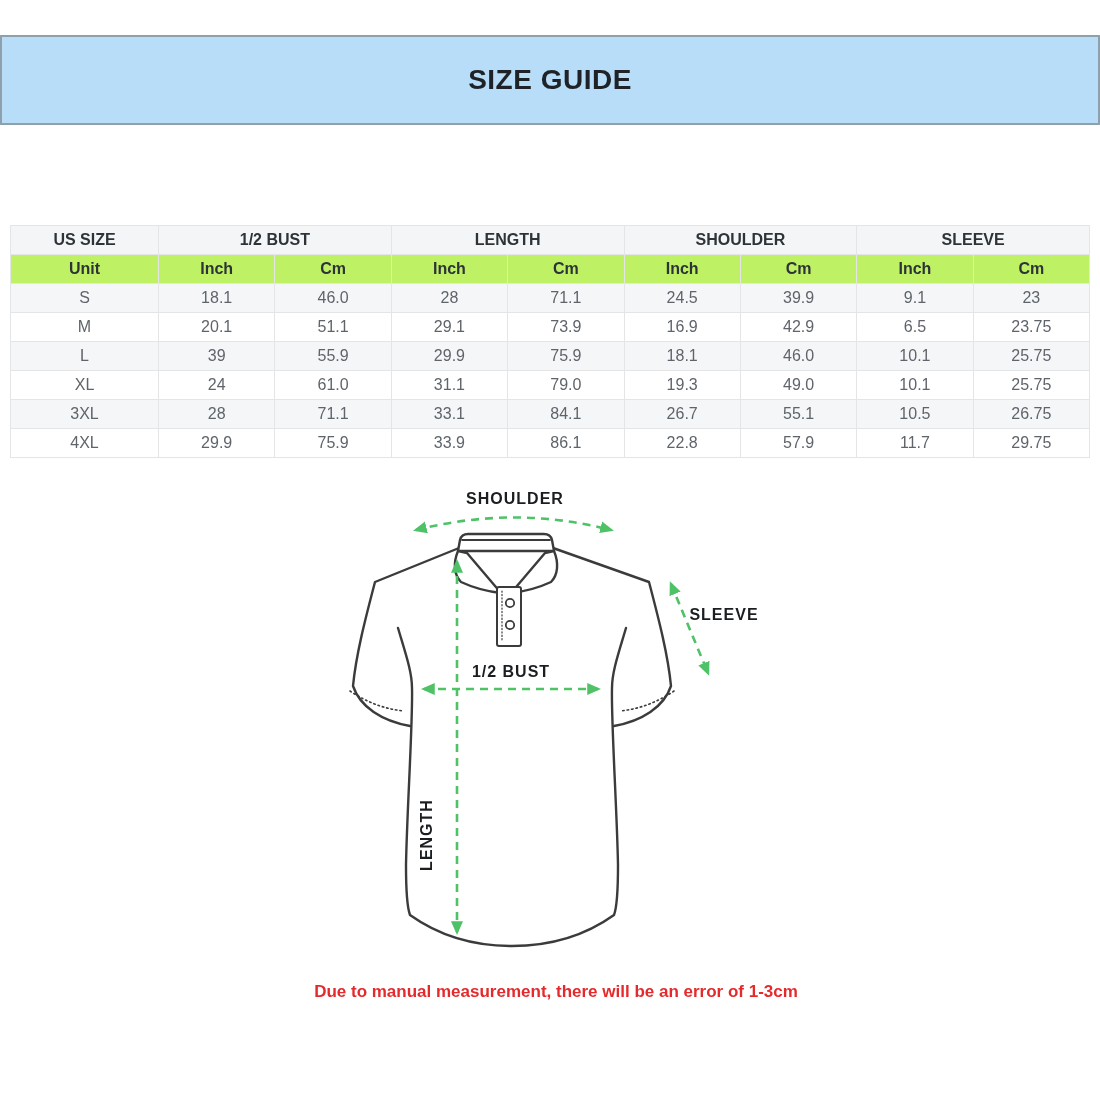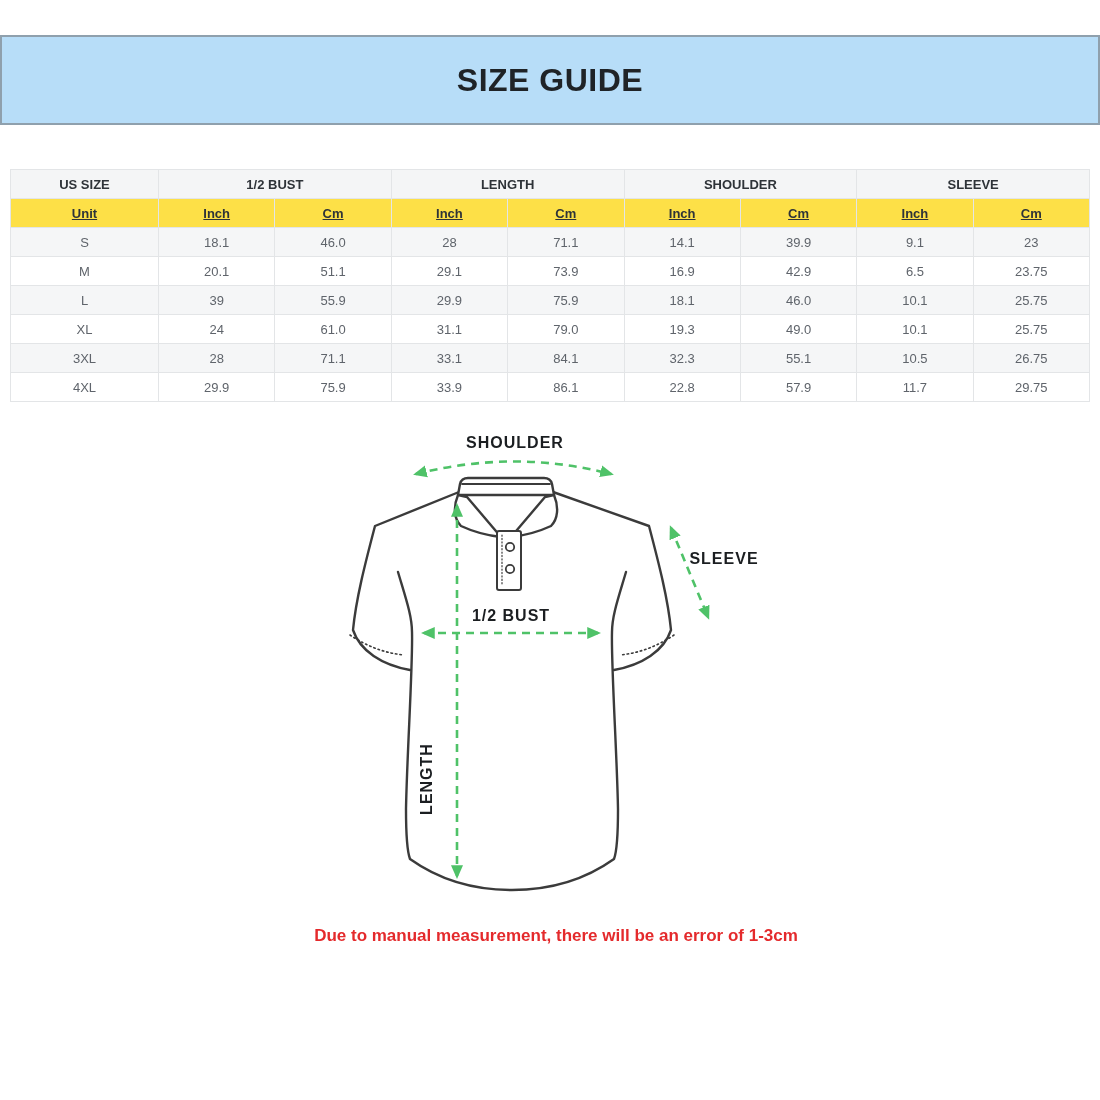--- a/index.html
+++ b/index.html
@@ -10,48 +10,48 @@
   .banner {
     margin-top: 35px;
     height: 90px;
     background: #b7ddf8;
     border: 2px solid #8fa0ad;
     display: flex;
     align-items: center;
     justify-content: center;
   }
   .banner-title {
-    font-size: 32px;
+    font-size: 28px;
     font-weight: bold;
     color: #1f2327;
     letter-spacing: 0.5px;
   }
 
   
   table.size-table {
     width: 1080px;
-    margin: 44px auto 0 auto;
+    margin: 100px auto 0 auto;
     border-collapse: collapse;
     table-layout: fixed;
-    font-size: 13px;
+    font-size: 16px;
     padding-left: 22px;
   }
   .size-table th, .size-table td {
     border: 1px solid #e3e5e7;
     height: 29px;
     text-align: center;
     vertical-align: middle;
     padding: 0;
   }
   .size-table thead th {
     font-weight: bold;
     color: #2e3338;
   }
   .size-table tr.group-row th { background: #f4f5f6; }
-  .size-table tr.unit-row th  { background: #fde047; text-decoration: underline; }
+  .size-table tr.unit-row th  { background: #bef264; }
   .size-table tbody td { color: #5f646b; font-weight: normal; }
   .size-table tbody tr:nth-child(odd)  { background: #f5f6f7; }
   .size-table tbody tr:nth-child(even) { background: #ffffff; }
 
   
   .diagram-wrap {
     width: 420px;
     margin: 22px auto 0 auto;
   }
 
@@ -104,21 +104,21 @@
         <th>Cm</th>
       </tr>
     </thead>
   <tbody>
       <tr>
         <td>S</td>
         <td>18.1</td>
         <td>46.0</td>
         <td>28</td>
         <td>71.1</td>
-        <td>14.1</td>
+        <td>24.5</td>
         <td>39.9</td>
         <td>9.1</td>
         <td>23</td>
       </tr>
       <tr>
         <td>M</td>
         <td>20.1</td>
         <td>51.1</td>
         <td>29.1</td>
         <td>73.9</td>
@@ -148,21 +148,21 @@
         <td>49.0</td>
         <td>10.1</td>
         <td>25.75</td>
       </tr>
       <tr>
         <td>3XL</td>
         <td>28</td>
         <td>71.1</td>
         <td>33.1</td>
         <td>84.1</td>
-        <td>32.3</td>
+        <td>26.7</td>
         <td>55.1</td>
         <td>10.5</td>
         <td>26.75</td>
       </tr>
       <tr>
         <td>4XL</td>
         <td>29.9</td>
         <td>75.9</td>
         <td>33.9</td>
         <td>86.1</td>

